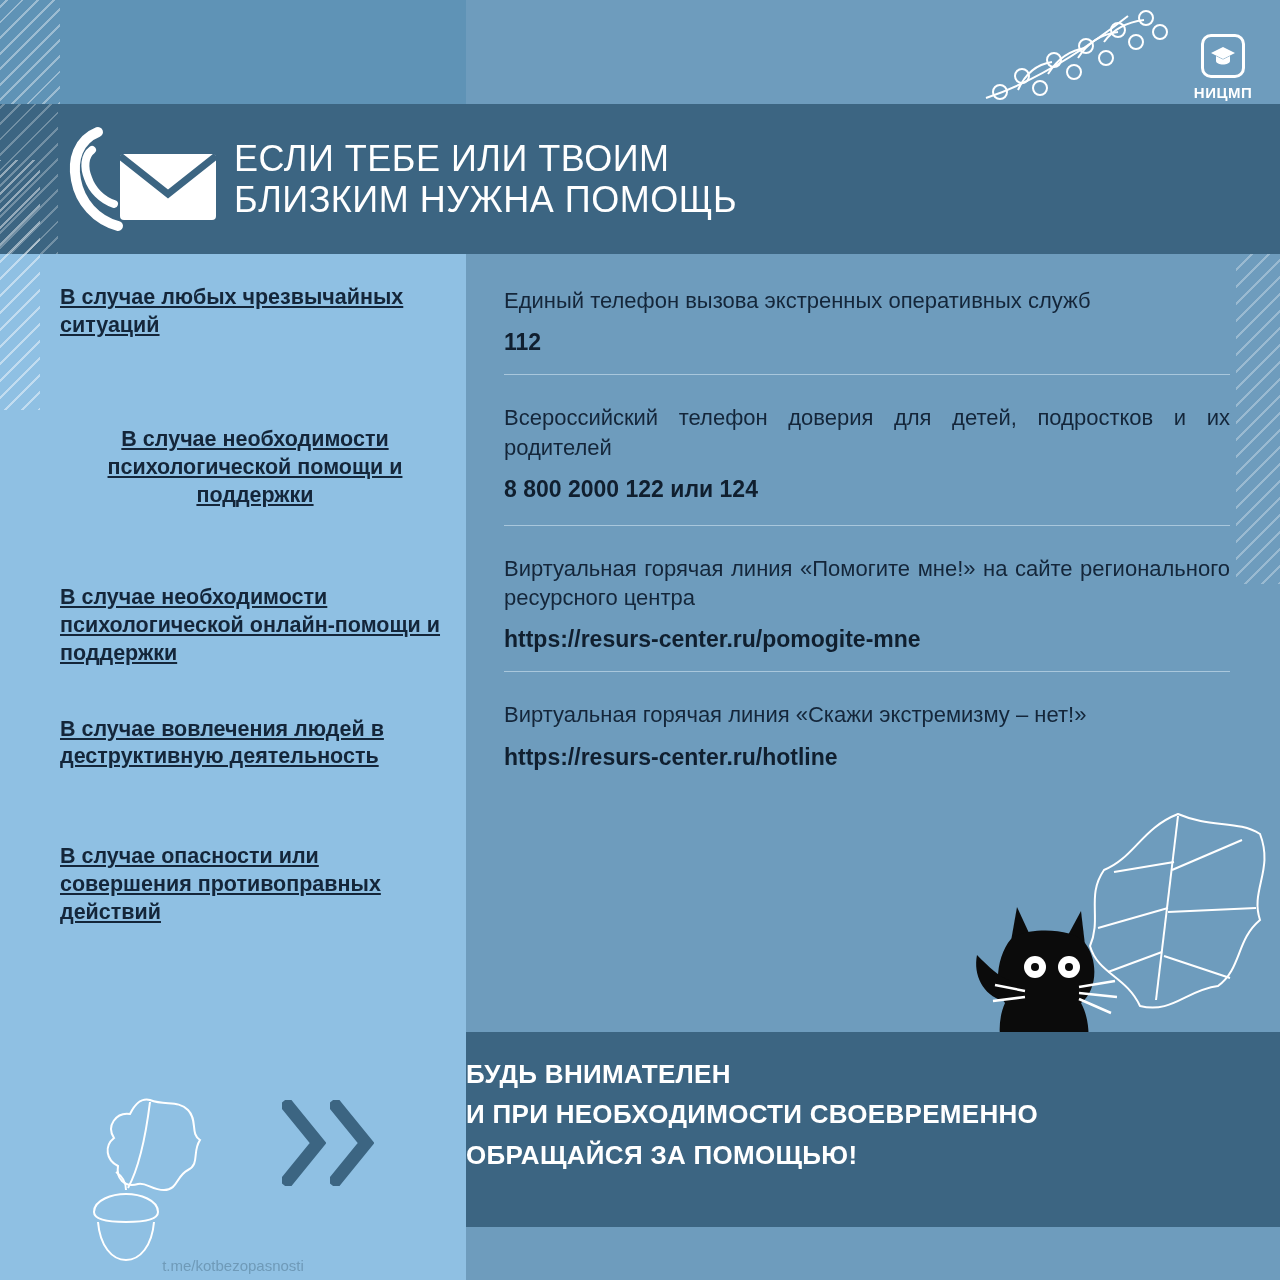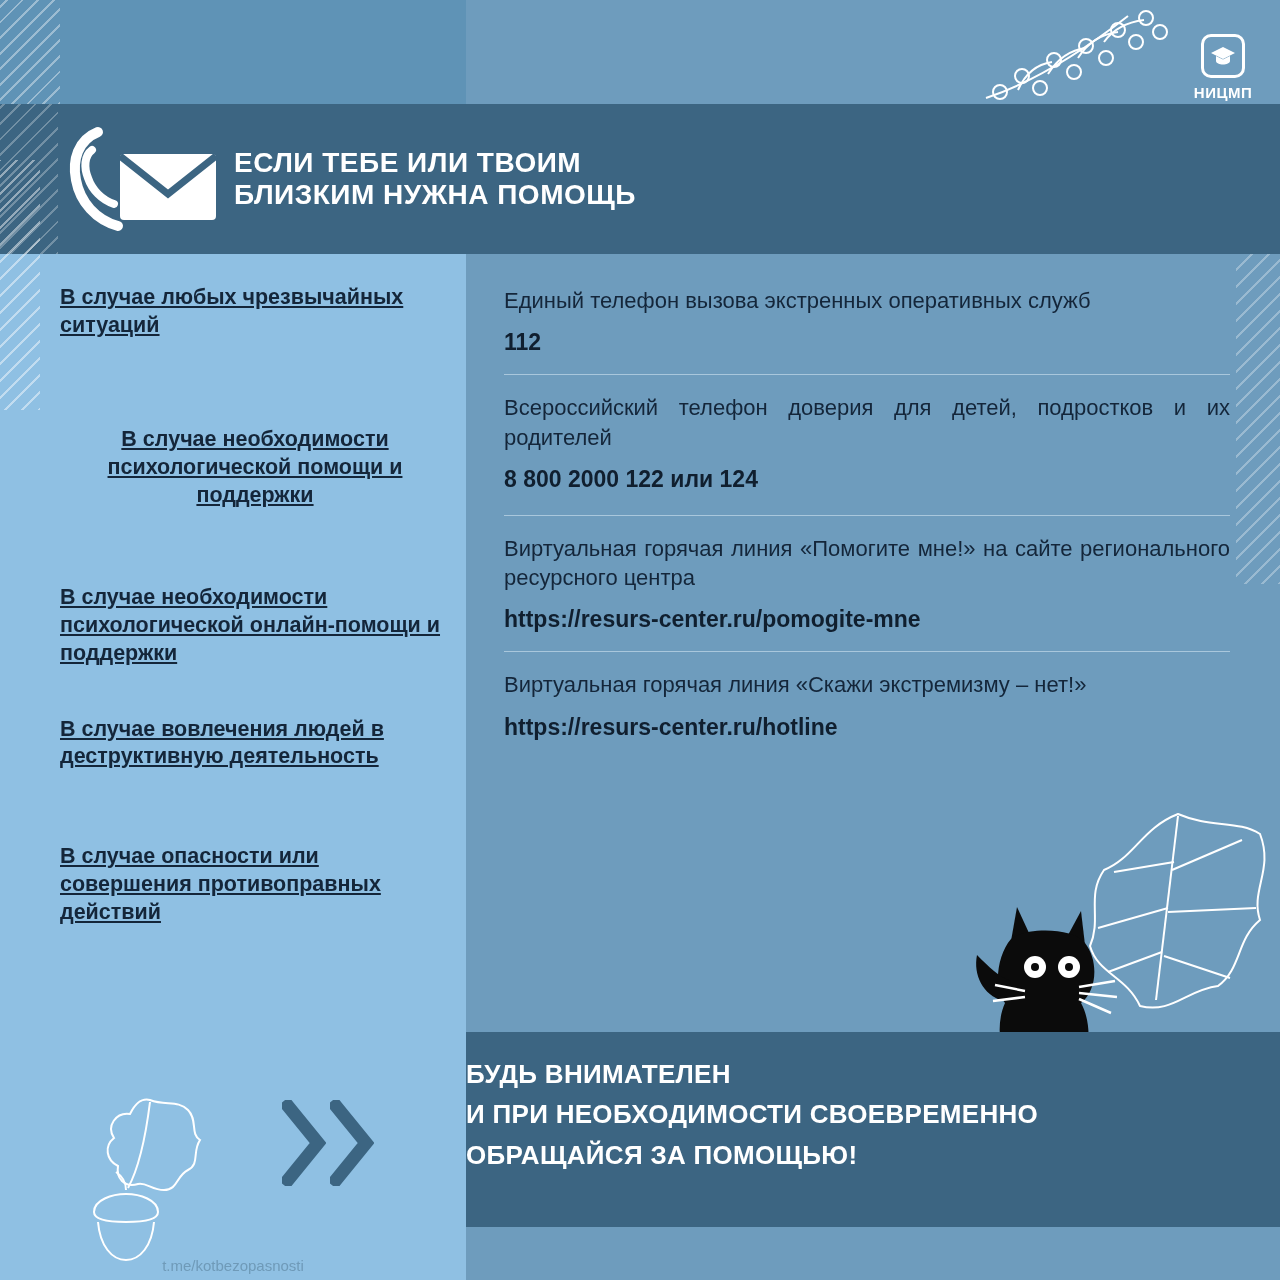--- a/index.html
+++ b/index.html
@@ -57,22 +57,22 @@
     display: flex; align-items: center;
   }
   .header-hatch {
     position: absolute; top: 0; left: 0; width: 58px; height: 150px;
     background: repeating-linear-gradient(
       -45deg, rgba(255,255,255,.28) 0 2px, transparent 2px 11px);
   }
   .header-icon { margin-left: 62px; width: 160px; height: 110px; flex: none; }
   .header-title {
     color: #ffffff;
-    font-size: 28px;
-    font-weight: bold;
+    font-size: 36px;
+    font-weight: normal;
     line-height: 1.14;
     letter-spacing: .5px;
     margin-left: 12px;
   }
 
   
   .left-col {
     position: absolute; top: 254px; left: 0;
     width: 466px; height: 1026px;
     background: #8fc0e3;
@@ -104,21 +104,21 @@
   }
   .case-0 { margin-top: 0; }
   .case-1 { margin-top: 86px; text-align: center; }
   .case-2 { margin-top: 74px; }
   .case-3 { margin-top: 48px; }
   .case-4 { margin-top: 72px; }
 
   
   .entries { position: absolute; top: 286px; left: 504px; width: 726px; }
   .entry { padding-bottom: 16px; }
-  .entry + .entry { border-top: 1px solid #a9c7dc; padding-top: 18px; }
+  .entry + .entry { border-top: 1px solid #a9c7dc; padding-top: 28px; }
   .entry-desc {
     color: #14263a;
     font-size: 22px;
     line-height: 1.33;
     text-align: justify;
   }
   .entry-value {
     margin-top: 14px;
     color: #101f2f;
     font-size: 23px;

